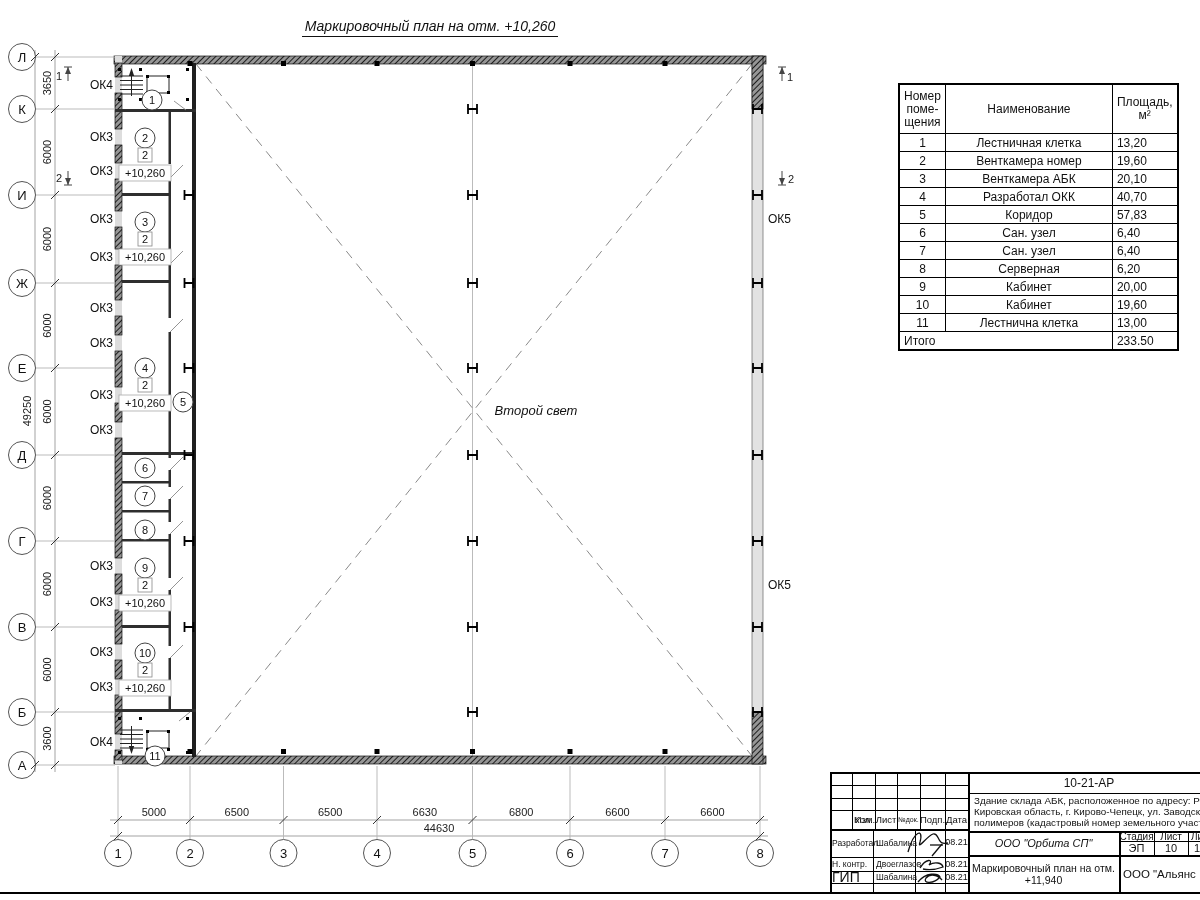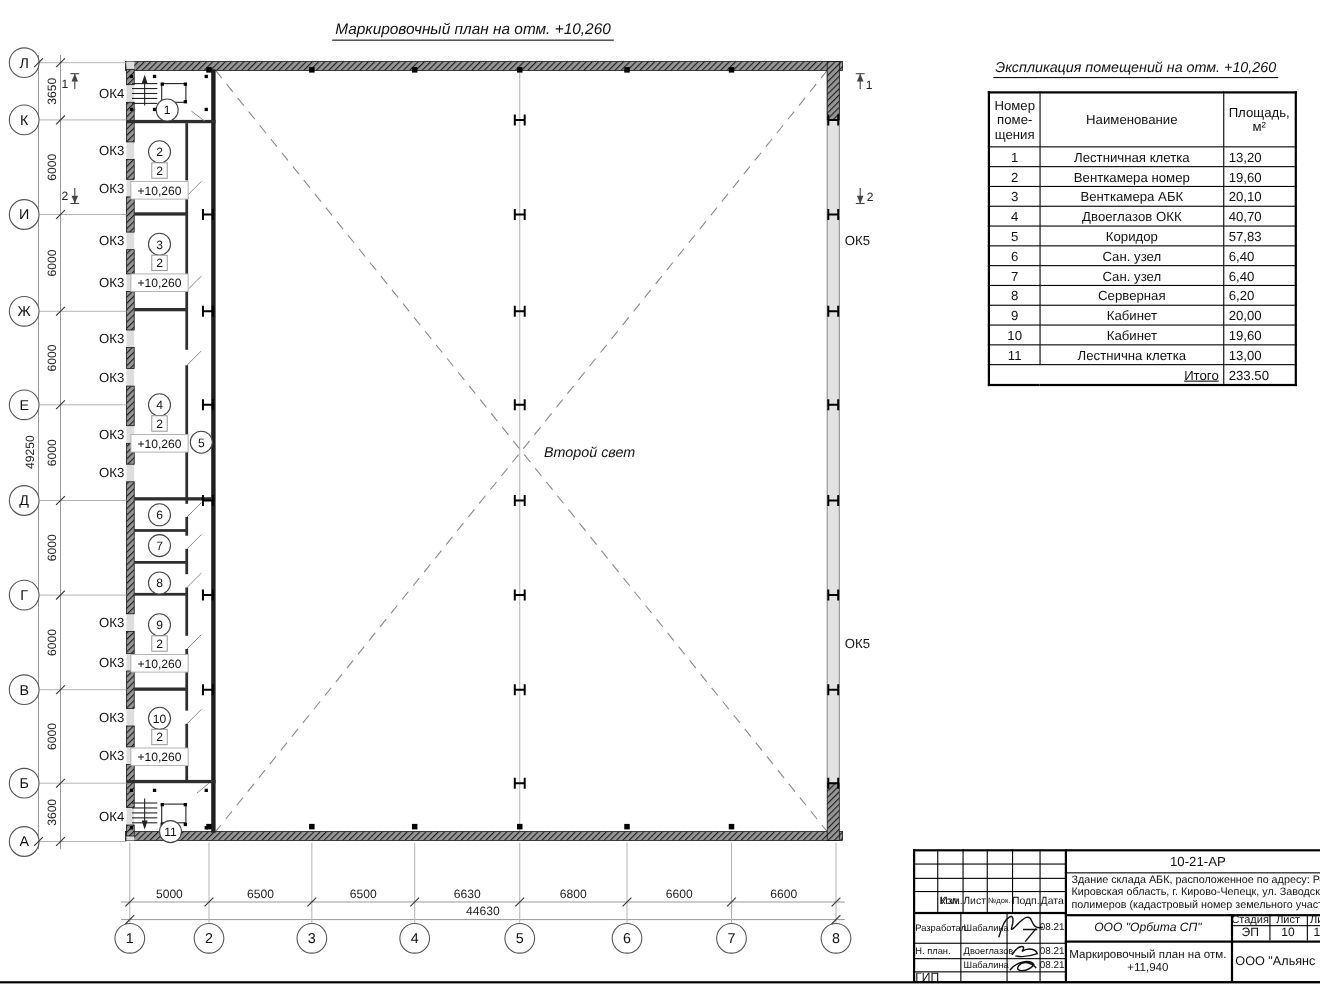--- a/index.html
+++ b/index.html
@@ -35,21 +35,21 @@
   .expl-title{left:880px;top:53px;width:305px;text-align:center;font-size:13px;font-style:italic;}
   .expl-title span{border-bottom:1px solid #111;padding:0 2px 2px;}
   .expl{left:898px;top:83px;}
   .expl table{border-collapse:collapse;border:2px solid #000;}
   .expl th,.expl td{border:1px solid #000;font-weight:normal;font-size:12px;padding:0 4px;}
   .expl th{height:48px;text-align:center;white-space:pre-line;line-height:13px;}
   .expl td{height:17px;}
   .c-num{width:34px;text-align:center;}
   .c-name{width:158px;text-align:center;padding-left:8px;}
   .c-area{width:50px;text-align:left;}
-  .total-label{text-align:right;padding-right:10px;text-decoration:underline;}
+  .total-label{padding-right:10px;}
 
   .tb{left:830px;top:772px;width:380px;height:121px;font-size:10.5px;}
   .tb .ln{position:absolute;background:#000;}
   .tb .cell{position:absolute;display:flex;align-items:center;justify-content:center;text-align:center;}
   .tb .left{justify-content:flex-start;text-align:left;}
   .frame{position:absolute;background:#000;}
 </style>
 </head>
 <body>
 
@@ -393,23 +393,20 @@
       <circle cx="155" cy="756" r="10" class="roomcirc"></circle>
       <text x="155" y="760" class="roomnum">11</text>
     </svg>
 
   
   <div class="abs plan-title">
     <span>Маркировочный план на отм. +10,260</span>
   </div>
 
   
-  <div class="abs expl-title">
-    <span>Экспликация помещений на отм. +10,260</span>
-  </div>
   <div class="abs expl">
     <table>
       <thead>
         <tr>
           <th class="c-num">Номер
 поме-
 щения</th>
           <th class="c-name" style="text-align:center;">Наименование</th>
           <th class="c-area">Площадь,
 м²</th>
@@ -426,21 +423,21 @@
             <td class="c-name">Венткамера номер</td>
             <td class="c-area">19,60</td>
           </tr>
           <tr>
             <td class="c-num">3</td>
             <td class="c-name">Венткамера АБК</td>
             <td class="c-area">20,10</td>
           </tr>
           <tr>
             <td class="c-num">4</td>
-            <td class="c-name">Двоеглазов ОКК</td>
+            <td class="c-name">Разработал ОКК</td>
             <td class="c-area">40,70</td>
           </tr>
           <tr>
             <td class="c-num">5</td>
             <td class="c-name">Коридор</td>
             <td class="c-area">57,83</td>
           </tr>
           <tr>
             <td class="c-num">6</td>
             <td class="c-name">Сан. узел</td>
@@ -516,24 +513,24 @@
     <div class="cell" style="left:0;top:38px;width:22px;height:19px;font-size:9.5px;padding-left:24px;">Изм.</div>
     <div class="cell" style="left:22px;top:38px;width:23px;height:19px;font-size:9.5px;">Кол.</div>
     <div class="cell" style="left:45px;top:38px;width:22px;height:19px;font-size:9.5px;">Лист</div>
     <div class="cell" style="left:67px;top:38px;width:23px;height:19px;font-size:7px;">№док.</div>
     <div class="cell" style="left:90px;top:38px;width:25px;height:19px;font-size:9.5px;">Подп.</div>
     <div class="cell" style="left:115px;top:38px;width:23px;height:19px;font-size:9.5px;">Дата</div>
 
     <div class="cell left" style="left:2px;top:57px;width:41px;height:28px;font-size:8.5px;">Разработал</div>
     <div class="cell left" style="left:46px;top:57px;width:39px;height:28px;font-size:8.5px;">Шабалина</div>
     <div class="cell" style="left:115px;top:63px;width:23px;height:14px;font-size:9px;">08.21</div>
-    <div class="cell left" style="left:2px;top:85px;width:41px;height:14px;font-size:8.5px;">Н. план.</div>
+    <div class="cell left" style="left:2px;top:85px;width:41px;height:14px;font-size:8.5px;">Н. контр.</div>
     <div class="cell left" style="left:46px;top:85px;width:39px;height:14px;font-size:8.5px;">Двоеглазов</div>
     <div class="cell" style="left:115px;top:85px;width:23px;height:14px;font-size:9px;">08.21</div>
-    <div class="cell left" style="left:2px;top:99px;width:41px;height:12px;font-size:11px;margin-top:12px;">ГИП</div>
+    <div class="cell left" style="left:2px;top:99px;width:41px;height:12px;font-size:14px;">ГИП</div>
     <div class="cell left" style="left:46px;top:99px;width:39px;height:12px;font-size:8.5px;">Шабалина</div>
     <div class="cell" style="left:115px;top:99px;width:23px;height:12px;font-size:9px;">08.21</div>
 
     <svg width="380" height="121" style="position:absolute;left:0;top:0;pointer-events:none;">
       <g fill="none" stroke="#111" stroke-width="1.3">
         <path d="M78,80 C84,58 94,56 90,70 C87,79 97,64 103,62 C110,60 106,74 118,71"></path>
         <path d="M112,72 L102,84"></path>
         <path d="M100,73 L113,73"></path>
         <path d="M90,96 C96,86 104,87 99,93 C105,89 112,91 113,95 C105,98 98,98 93,97"></path>
         <path d="M88,110 C96,100 108,101 110,105 C104,112 92,112 96,106 C100,101 108,103 112,108"></path>

